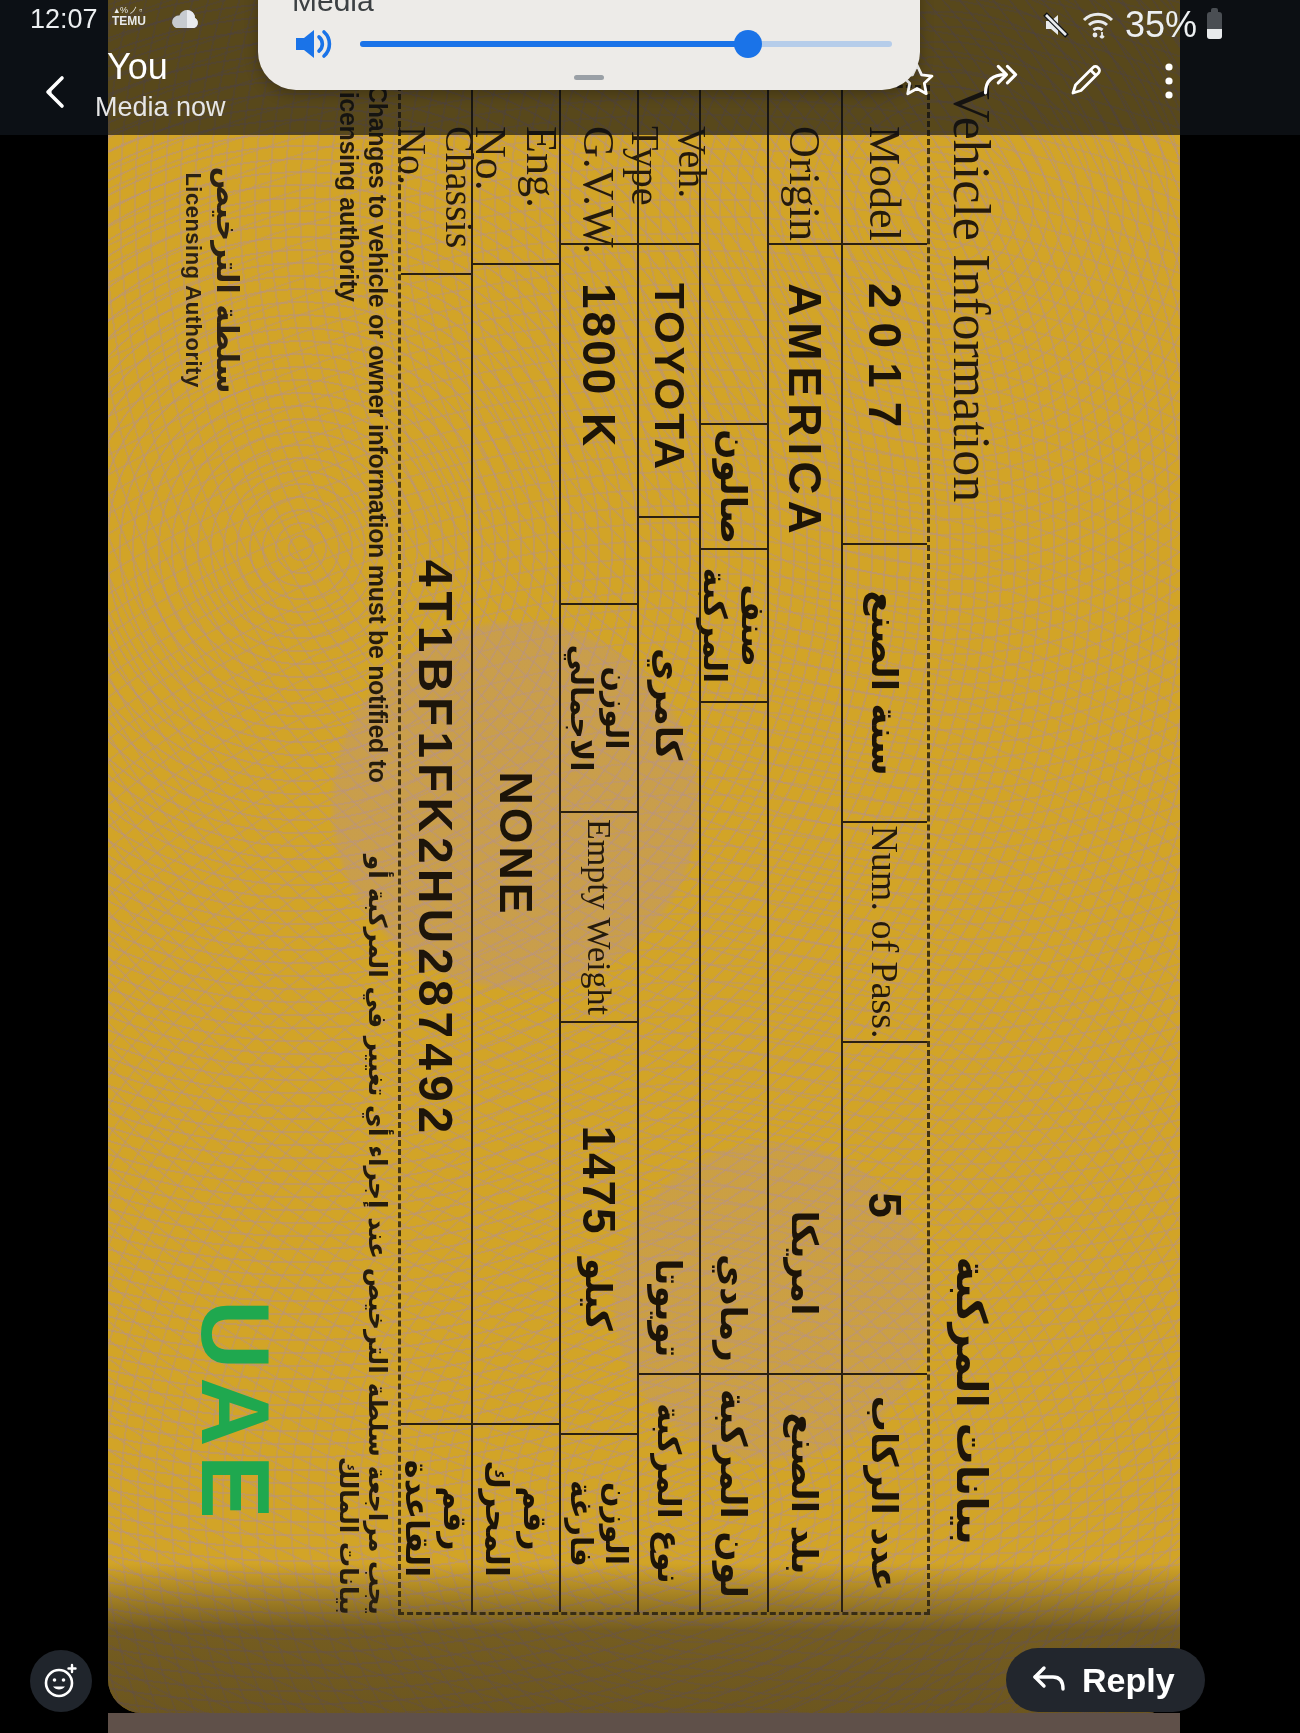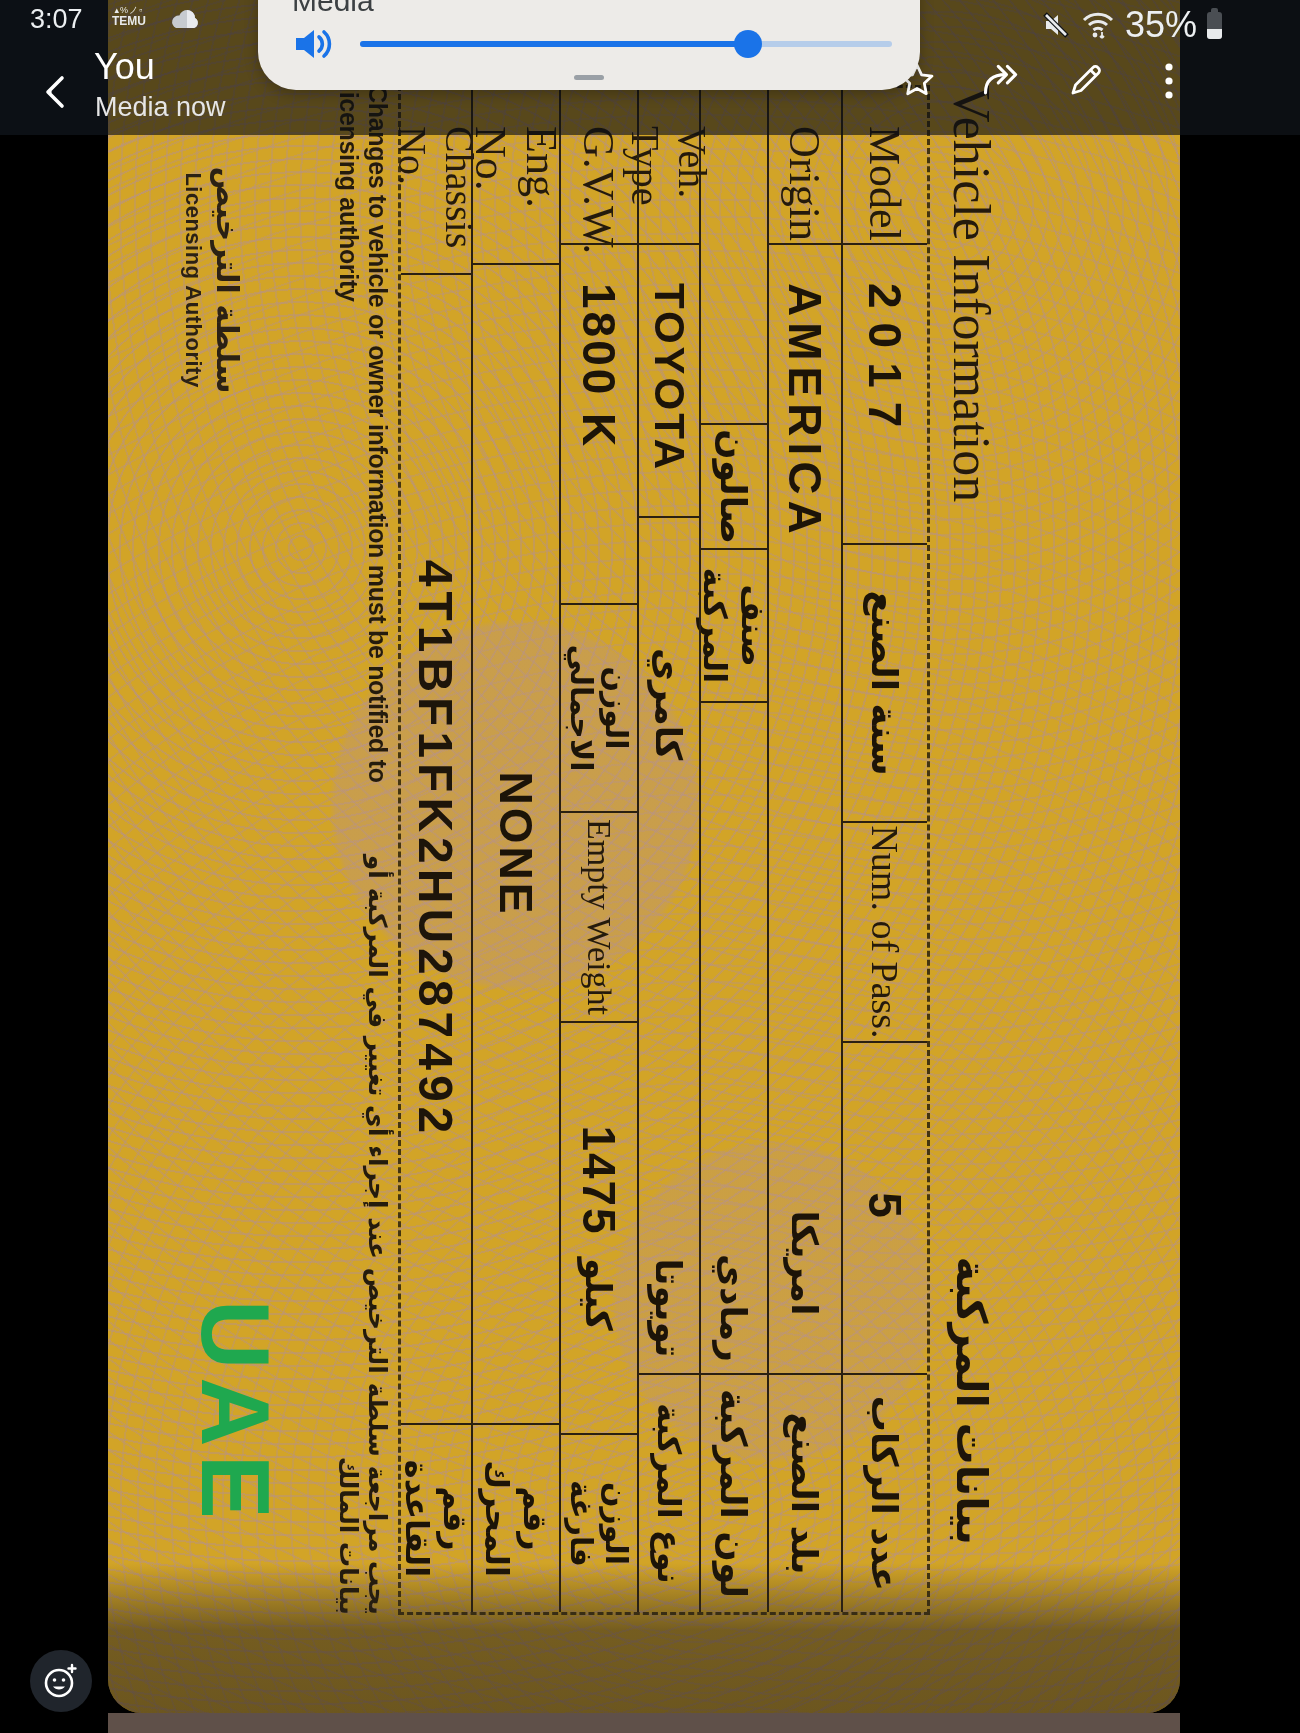--- a/index.html
+++ b/index.html
@@ -69,21 +69,21 @@
   .st-cloud{position:absolute;left:168px;top:2px;}
   .st-right{position:absolute;right:78px;top:0;display:flex;align-items:center;gap:10px;}
   .st-pct{font-size:36px;}
   .batt{position:relative;width:15px;height:27px;border-radius:3px;background:#4a4e53;}
   .batt:before{content:"";position:absolute;left:4px;top:-4px;width:7px;height:4px;background:#4a4e53;border-radius:2px 2px 0 0;}
   .batt-fill{position:absolute;left:0;bottom:0;width:100%;height:35%;background:#e8eaec;border-radius:0 0 3px 3px;}
 
   
   .header{position:absolute;left:0;top:44px;width:1300px;height:92px;z-index:6;color:#fff;}
   .back{position:absolute;left:36px;top:26px;width:44px;height:44px;}
-  .h-title{position:absolute;left:94px;top:2px;font-size:36px;}
+  .h-title{position:absolute;left:107px;top:2px;font-size:36px;}
   .h-sub{position:absolute;left:95px;top:48px;font-size:27px;color:#e6e6e6;}
   .actions{position:absolute;right:110px;top:16px;display:flex;gap:42px;align-items:center;}
   .act{width:42px;height:42px;display:flex;align-items:center;justify-content:center;}
 
   
   .popup{position:absolute;left:258px;top:-40px;width:662px;height:130px;background:#edebe8;
     border-radius:38px;z-index:8;box-shadow:0 4px 14px rgba(0,0,0,.25);}
   .popup-title{position:absolute;left:34px;top:24px;font-size:30px;color:#3c4043;}
   .popup-handle{position:absolute;left:calc(50% - 15px);bottom:10px;width:30px;height:5px;border-radius:3px;background:#9aa0a6;}
   .vol-row{position:absolute;left:34px;top:62px;width:600px;height:44px;display:flex;align-items:center;gap:24px;}
@@ -248,21 +248,21 @@
     <div class="bottom-scrim"></div>
   </div>
 
   <div class="bottom-strip"></div>
 
   <div class="top-left-fill"></div>
   <div class="top-right-fill"></div>
   <div class="top-scrim"></div>
 
   <div class="status">
-    <div class="st-time">3:07</div>
+    <div class="st-time">12:07</div>
     <div class="temu">
       <span class="t1">▴%ノ▫</span>
       <span class="t2">TEMU</span>
     </div>
     <div class="st-cloud">
       <svg width="34" height="26" viewBox="0 0 34 26">
         <path d="M27 12a8 8 0 0 0-15.6-2.4A6.5 6.5 0 0 0 8 22h18a5.5 5.5 0 0 0 1-10z" fill="#c7cbd0"></path>
         <path d="M27 12a8 8 0 0 0-8-8v18h7a5.5 5.5 0 0 0 1-10z" fill="#e9ebee"></path>
       </svg>
     </div>
@@ -349,14 +349,21 @@
   <div class="emoji-btn">
     <svg width="40" height="40" viewBox="0 0 40 40">
       <circle cx="18" cy="22" r="13" fill="none" stroke="#fff" stroke-width="2.6"></circle>
       <circle cx="13.5" cy="19" r="1.8" fill="#fff"></circle>
       <circle cx="22.5" cy="19" r="1.8" fill="#fff"></circle>
       <path d="M12 25.5a7.5 7.5 0 0 0 12 0" fill="#fff"></path>
       <path d="M31 4v7M27.5 7.5h7" stroke="#fff" stroke-width="2.4" stroke-linecap="round"></path>
     </svg>
   </div>
 
+  <div class="reply-btn">
+    <svg width="38" height="32" viewBox="0 0 38 32">
+      <path d="M14 4 5 13l9 9" fill="none" stroke="#fff" stroke-width="3.4" stroke-linecap="round" stroke-linejoin="round"></path>
+      <path d="M5 13h18c7 0 10 4 10 12" fill="none" stroke="#fff" stroke-width="3.4" stroke-linecap="round"></path>
+    </svg>
+    <span class="reply-lbl">Reply</span>
+  </div>
 
 </div>
 
 </body></html>

